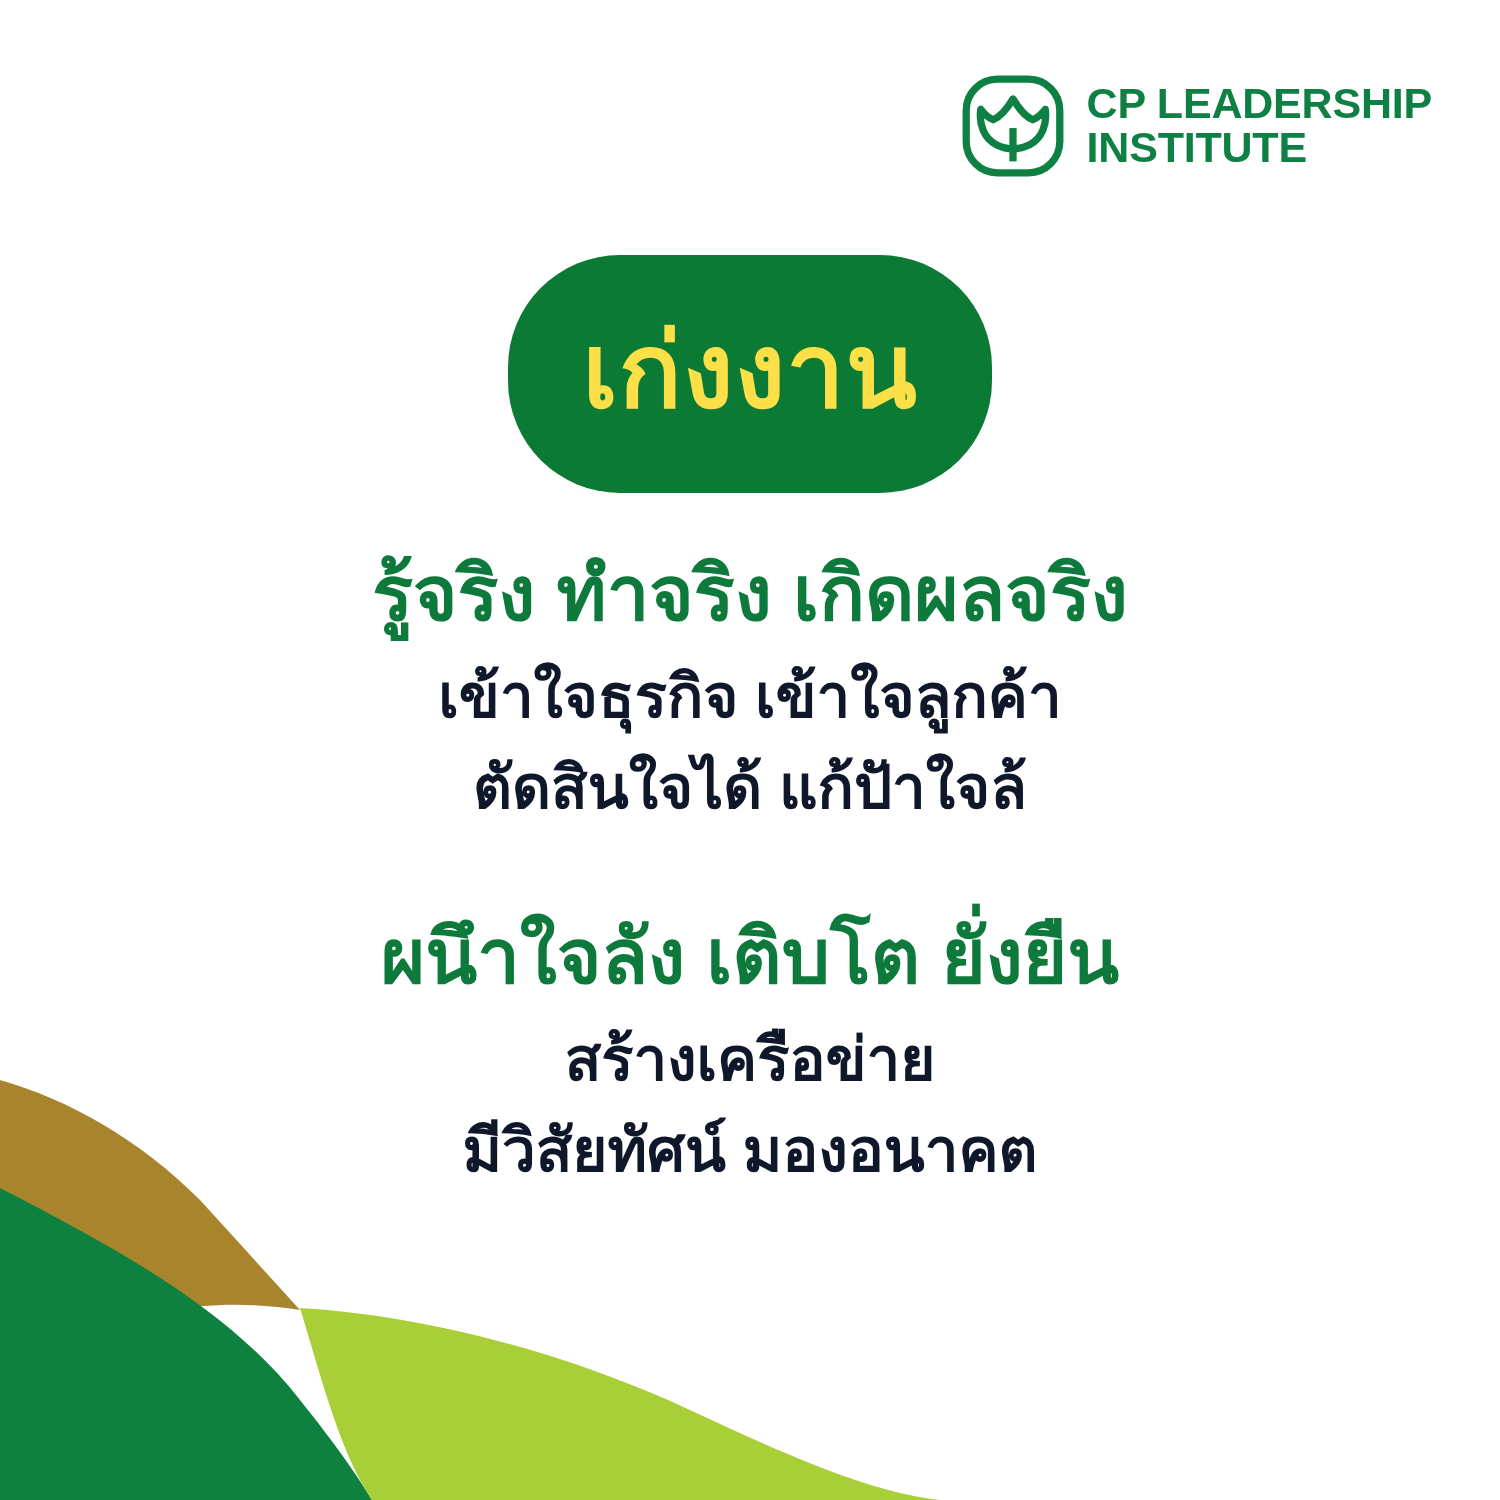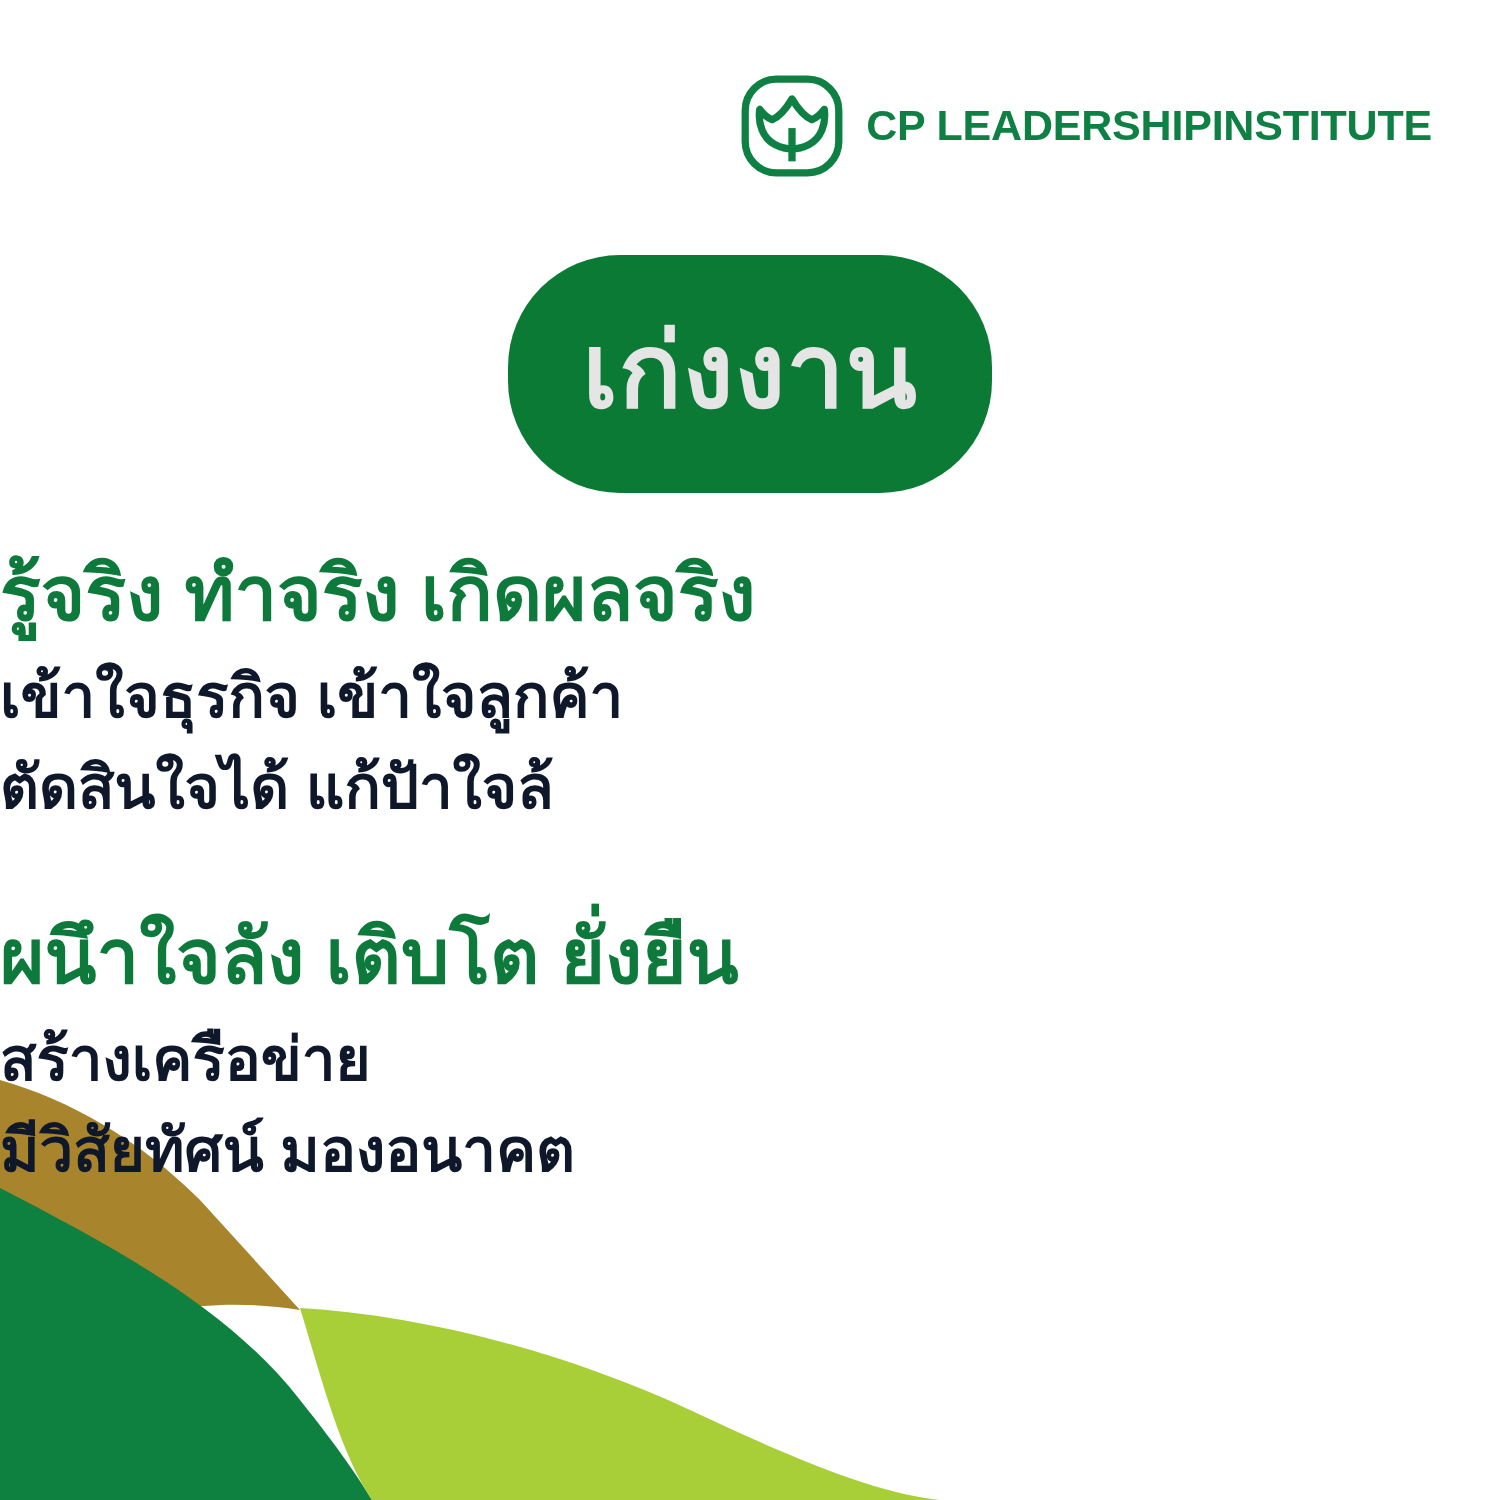--- a/index.html
+++ b/index.html
@@ -52,21 +52,21 @@
     height: 104px;
     flex: 0 0 auto;
   }
   .logo-mark svg {
     display: block;
     width: 104px;
     height: 104px;
   }
   .logo-wordmark {
     display: flex;
-    flex-direction: row;
+    flex-direction: column;
     line-height: 1.02;
   }
   .logo-wordmark span {
     font-size: 43px;
     font-weight: bold;
     letter-spacing: -0.2px;
     color: #0E8044;
     white-space: nowrap;
   }
 
@@ -77,34 +77,35 @@
     top: 255px;
     width: 484px;
     height: 238px;
     background: #0B7A34;
     border-radius: 112px;
     display: flex;
     align-items: center;
     justify-content: center;
   }
   .badge-pill .badge-text {
-    color: #e5e5e5;
+    color: #fde047;
     font-size: 104px;
     font-weight: bold;
     line-height: 1;
     letter-spacing: 1px;
     margin-top: -6px;
   }
 
   
   .messages {
     position: absolute;
     left: 0;
     top: 548px;
     width: 1500px;
+    text-align: center;
   }
   .msg-group {
     width: 100%;
   }
   .msg-group + .msg-group {
     margin-top: 78px;
   }
   .msg-heading {
     color: #0D7A3C;
     font-size: 76px;

